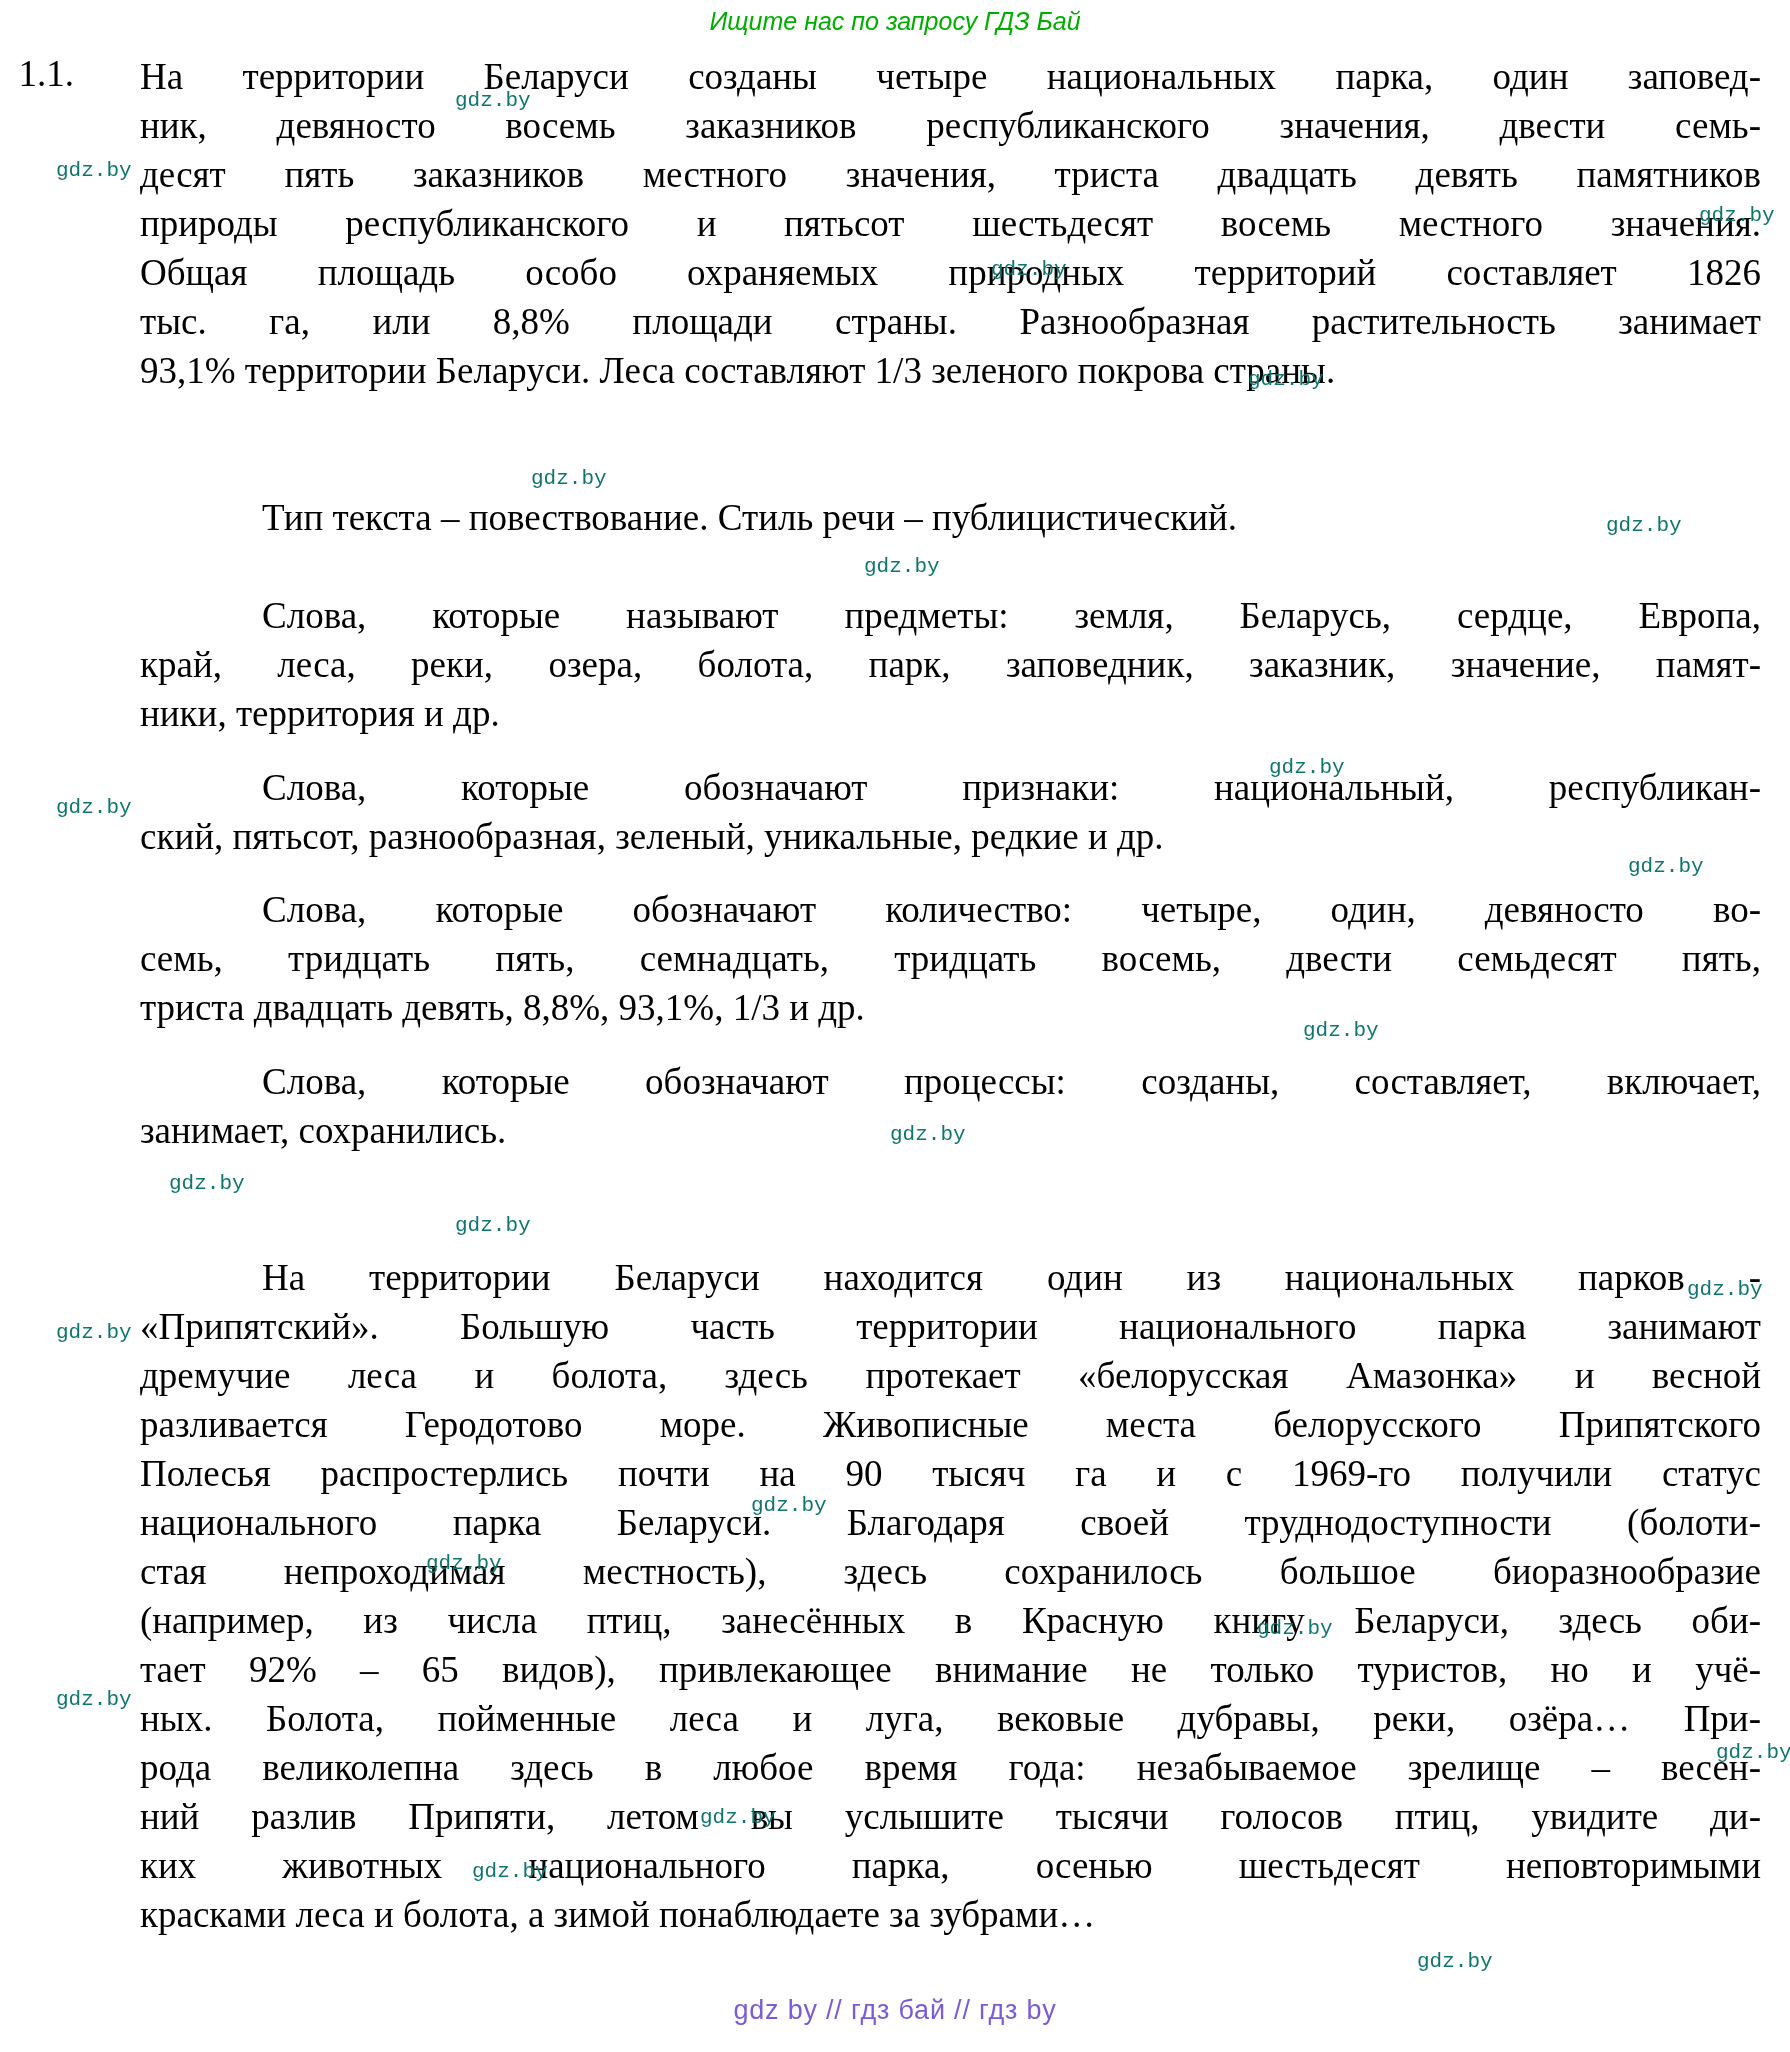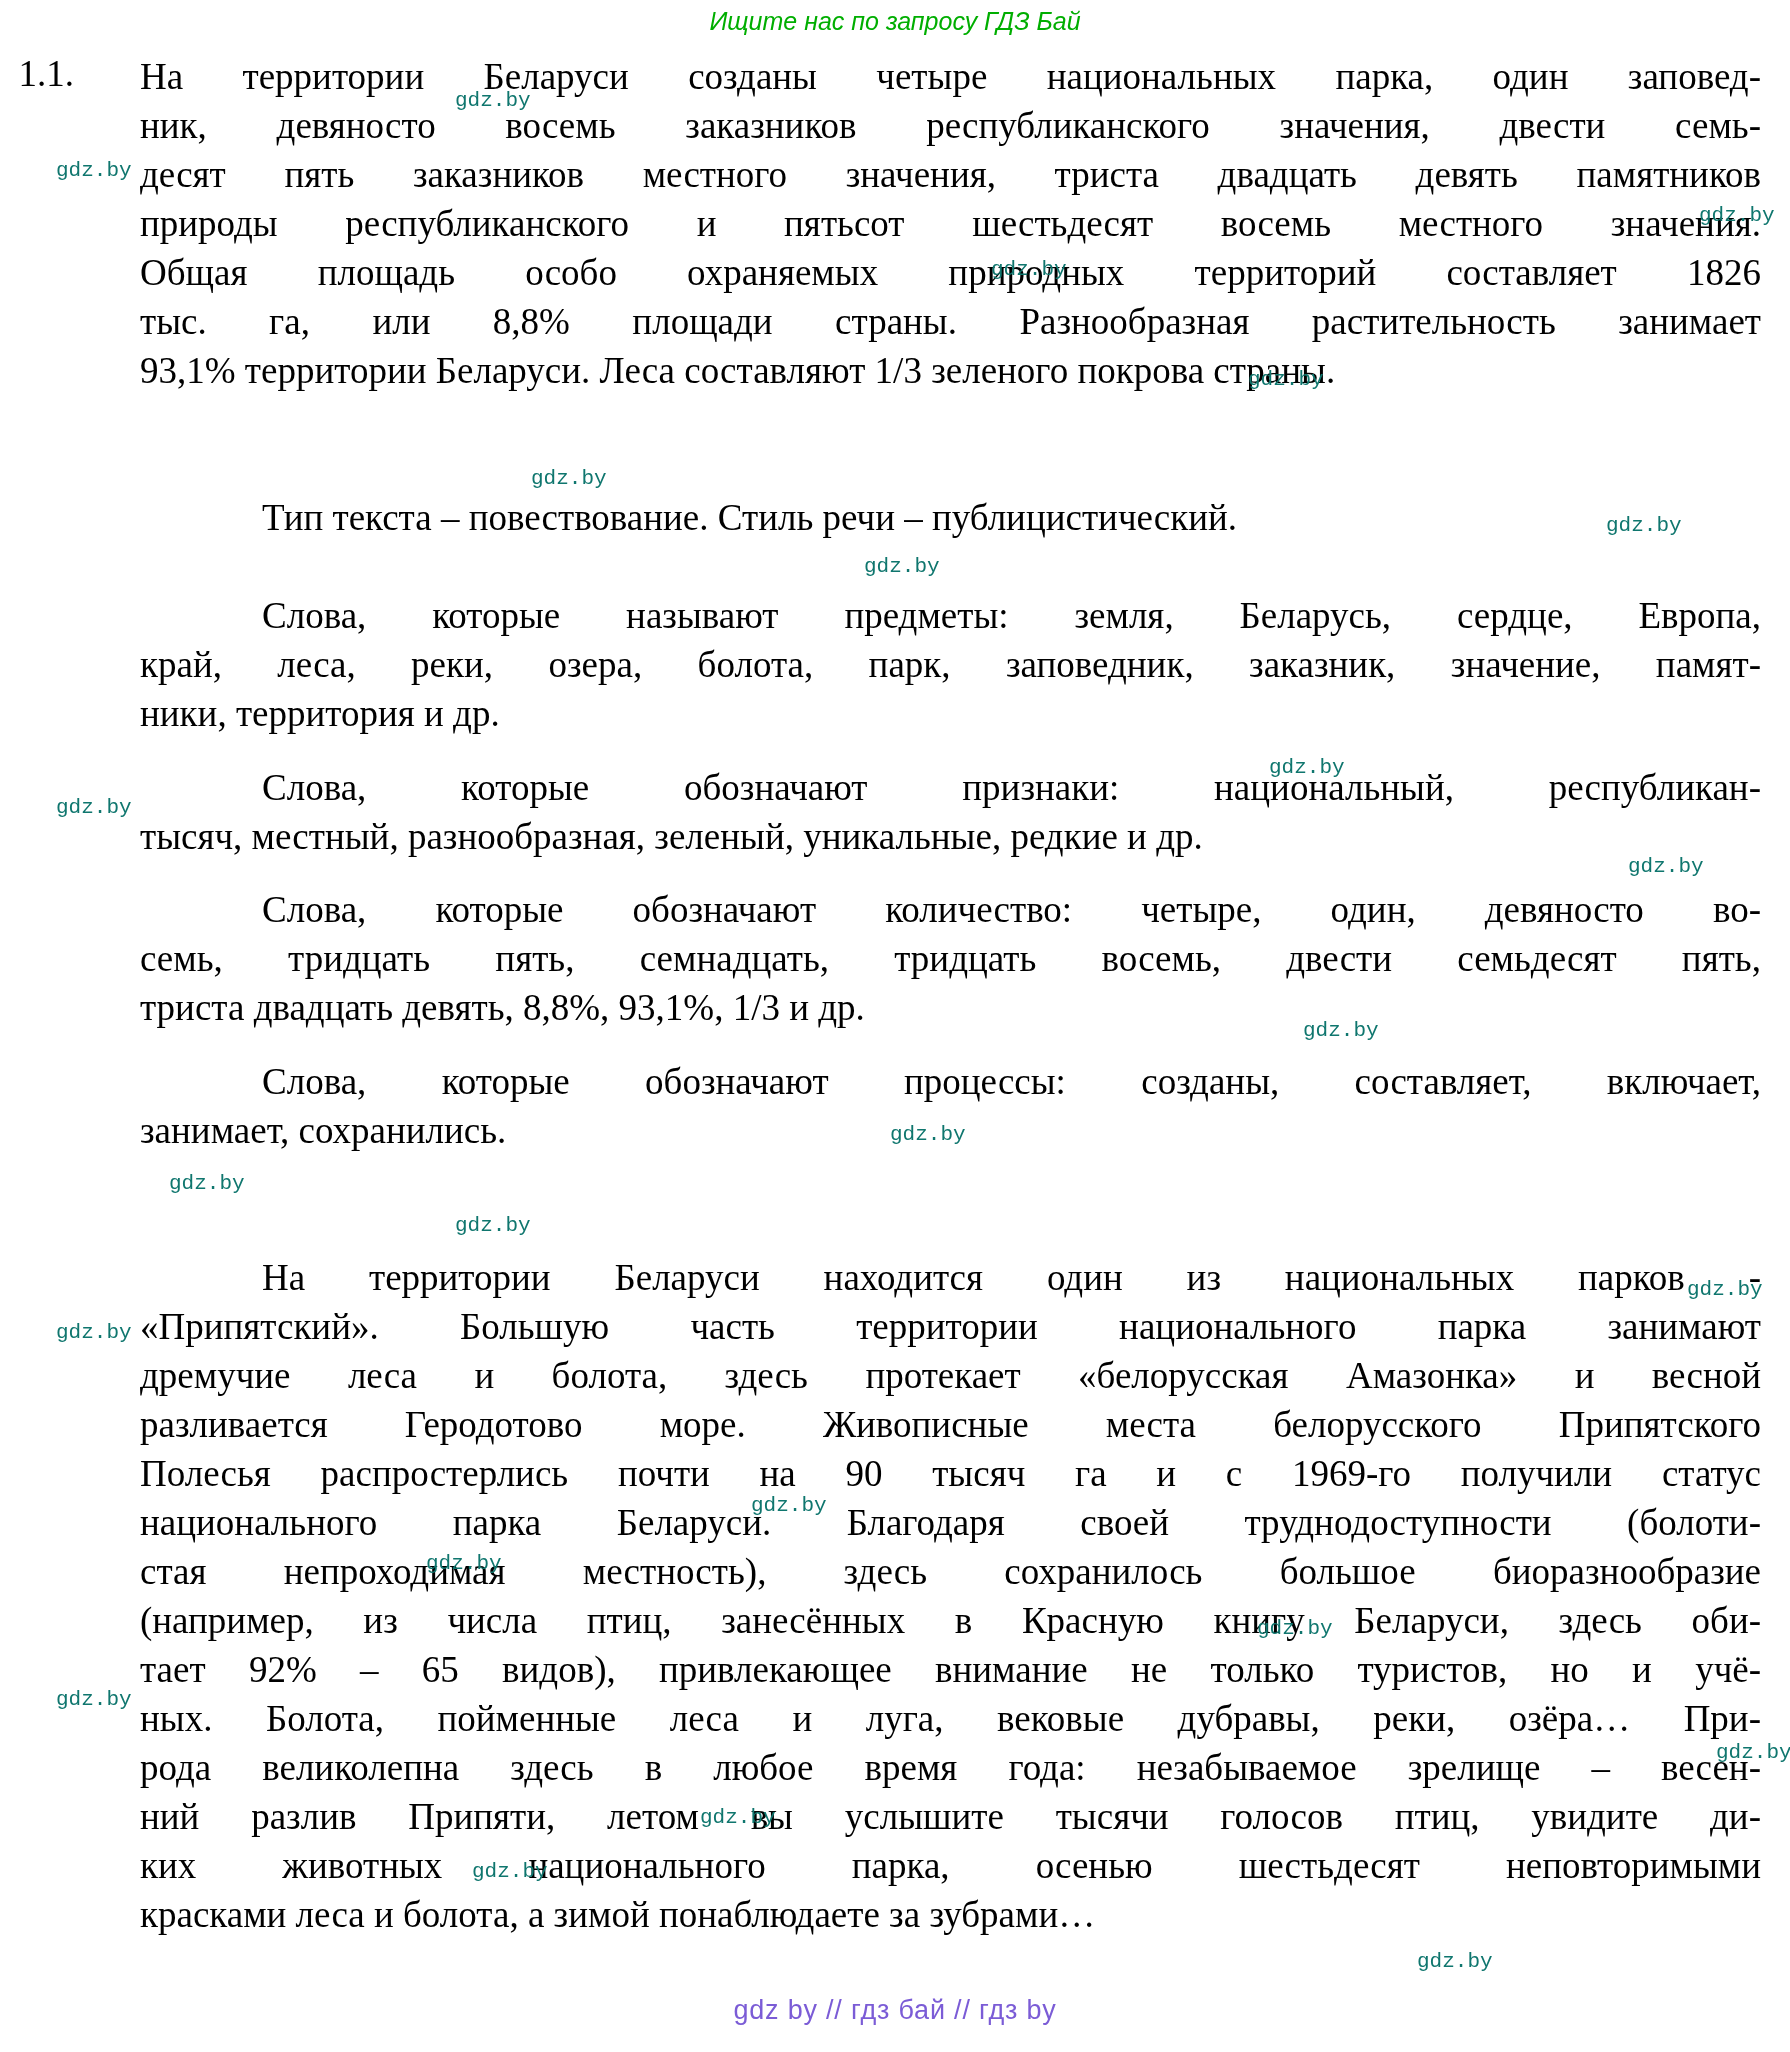--- a/index.html
+++ b/index.html
@@ -86,21 +86,21 @@
       <div class="para" style="margin-top: 98px;">
         <div class="line" style="padding-left: 122px;">Тип текста – повествование. Стиль речи – публицистический.</div>
       </div>
       <div class="para" style="margin-top: 49px;">
         <div class="line j" style="padding-left: 122px;">Слова, которые называют предметы: земля, Беларусь, сердце, Европа,</div>
         <div class="line j">край, леса, реки, озера, болота, парк, заповедник, заказник, значение, памят-</div>
         <div class="line">ники, территория и др.</div>
       </div>
       <div class="para" style="margin-top: 24.5px;">
         <div class="line j" style="padding-left: 122px;">Слова, которые обозначают признаки: национальный, республикан-</div>
-        <div class="line">тысяч, местный, разнообразная, зеленый, уникальные, редкие и др.</div>
+        <div class="line">ский, пятьсот, разнообразная, зеленый, уникальные, редкие и др.</div>
       </div>
       <div class="para" style="margin-top: 24.5px;">
         <div class="line j" style="padding-left: 122px;">Слова, которые обозначают количество: четыре, один, девяносто во-</div>
         <div class="line j">семь, тридцать пять, семнадцать, тридцать восемь, двести семьдесят пять,</div>
         <div class="line">триста двадцать девять, 8,8%, 93,1%, 1/3 и др.</div>
       </div>
       <div class="para" style="margin-top: 24.5px;">
         <div class="line j" style="padding-left: 122px;">Слова, которые обозначают процессы: созданы, составляет, включает,</div>
         <div class="line">занимает, сохранились.</div>
       </div>

